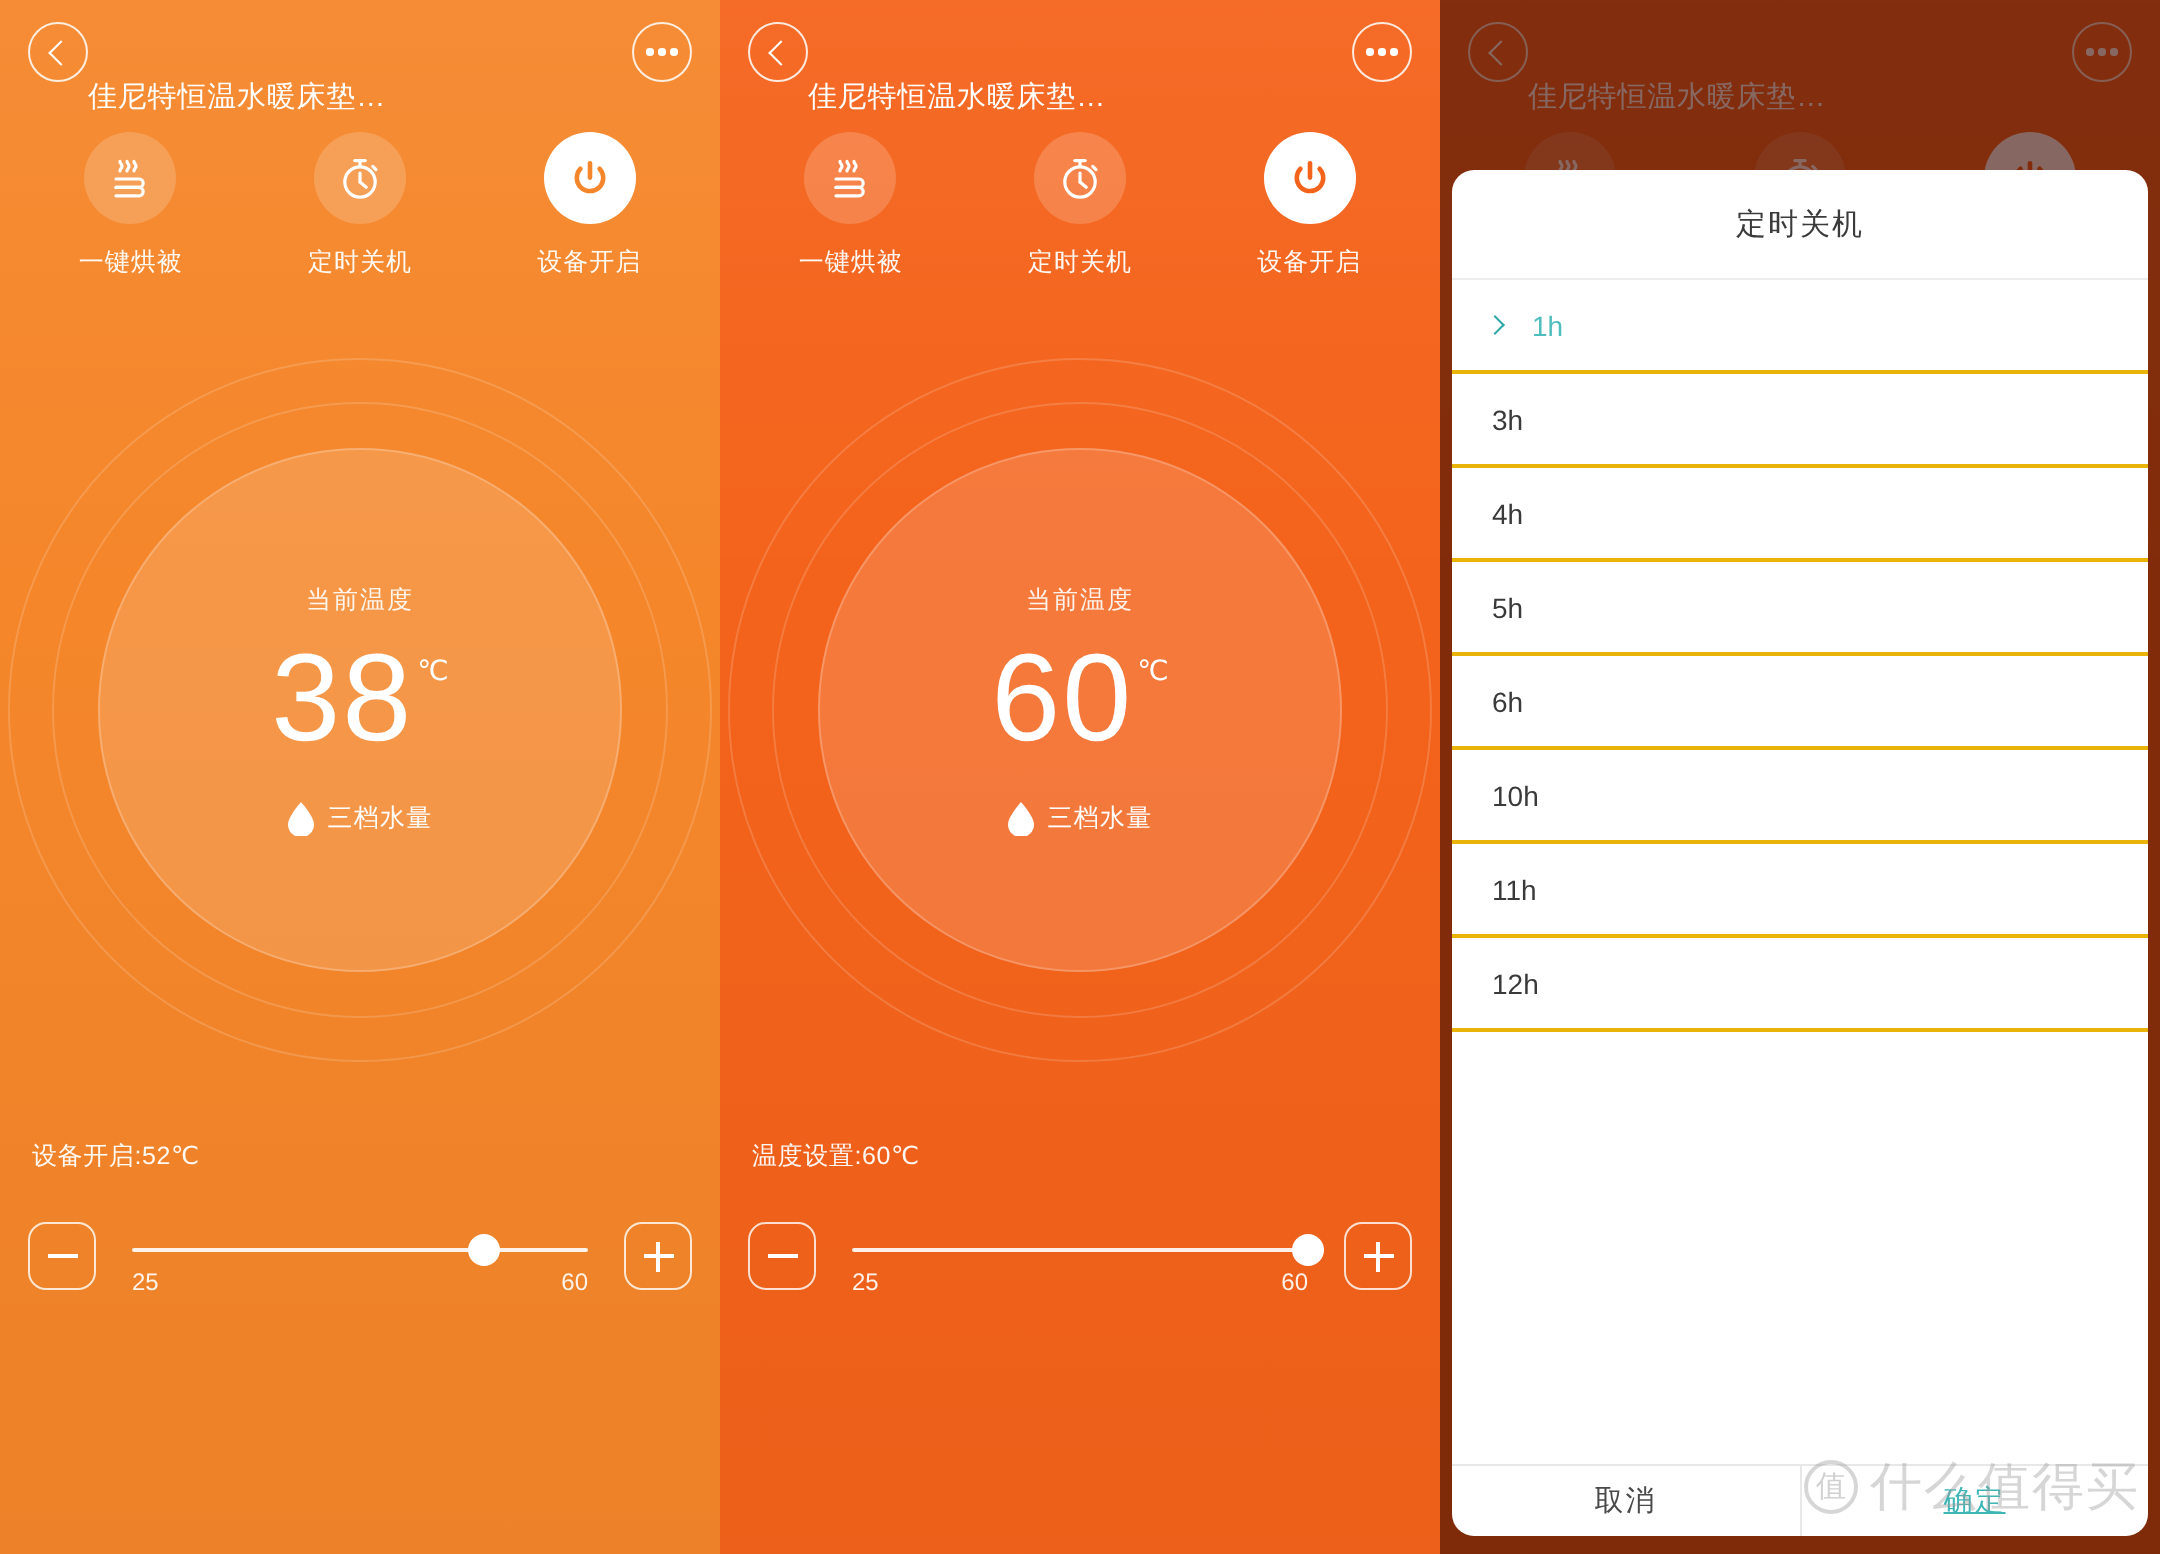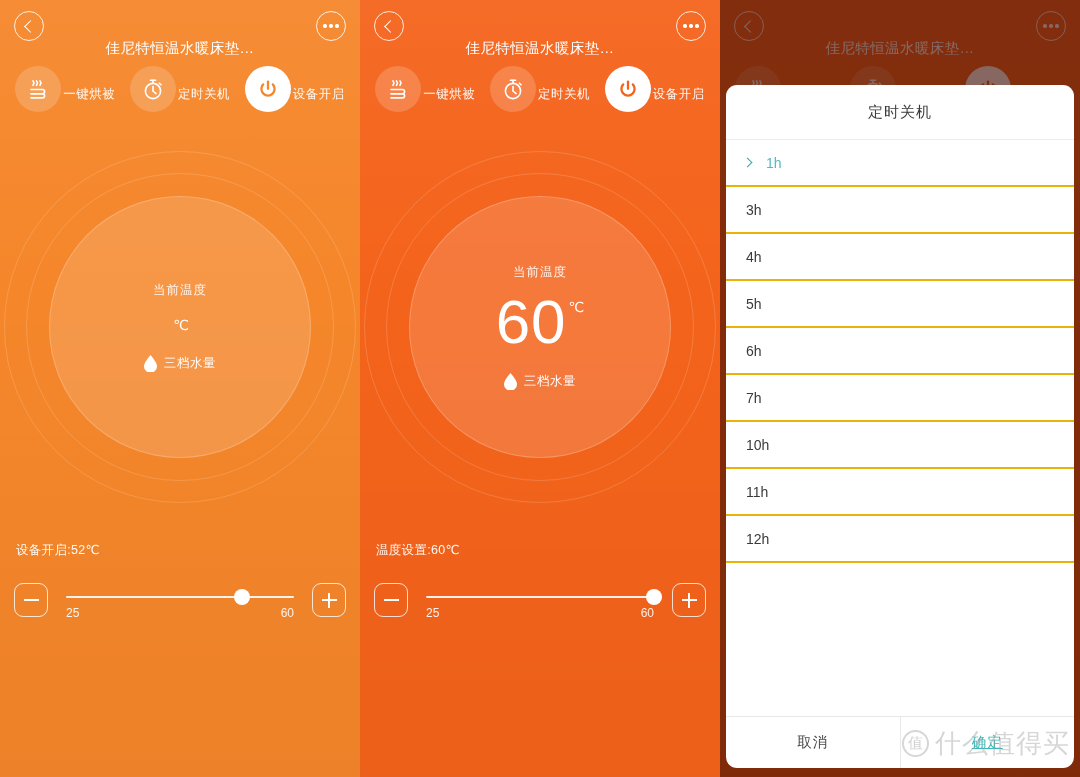--- a/index.html
+++ b/index.html
@@ -32,31 +32,31 @@
     width:30px; height:30px; border-radius:50%;
     border:1.4px solid rgba(255,255,255,.85);
     display:flex; align-items:center; justify-content:center;
     flex:0 0 auto;
   }
   .chev-left { width:9px; height:9px; border-left:1.6px solid #fff; border-bottom:1.6px solid #fff;
                transform:rotate(45deg); margin-left:3px; }
   .dots { display:flex; gap:2.5px; }
   .dots i { width:3.4px; height:3.4px; border-radius:50%; background:#fff; display:block; }
   .title {
-    flex:1; text-align:center; color:#fff; font-size:14.5px; letter-spacing:.4px;
+    flex:1; color:#fff; font-size:14.5px; letter-spacing:.4px;
     white-space:nowrap; overflow:hidden;margin-top:44px;
   }
 
   
   .actions {
     position:relative; z-index:3;
     display:flex; justify-content:space-around; align-items:flex-start;
     padding:14px 8px 0 8px;
   }
-  .action { width:100px; display:flex; align-items:center;justify-content:space-between; }
+  .action { width:100px; display:flex; flex-direction:column; align-items:center; }
   .act-circle {
     width:46px; height:46px; border-radius:50%;
     display:flex; align-items:center; justify-content:center;
     background:rgba(255,255,255,.18);
   }
   .act-circle.solid { background:#fff; }
   .act-label { margin-top:11px; font-size:12.5px; color:rgba(255,255,255,.95); letter-spacing:.5px; }
 
   
   .dial-wrap {
@@ -132,21 +132,21 @@
     height:47px; display:flex; align-items:center; padding-left:20px;
     border-bottom:2px solid #eab308; font-size:14px; color:#3a3a3a;
     position:relative;
   }
   .opt.sel { color:#4FBDBD; padding-left:40px; }
   .opt .sel-chev {
     position:absolute; left:18px; width:7px; height:7px;
     border-top:1.8px solid #2FA7A7; border-right:1.8px solid #2FA7A7;
     transform:rotate(45deg);
   }
-  .modal-foot { height:52px; display:flex; border-top:1px solid #e8e8e8; }
+  .modal-foot { height:36px; display:flex; border-top:1px solid #e8e8e8; }
   .foot-btn {
     flex:1; display:flex; align-items:center; justify-content:center;
     font-size:14.5px; color:#4a4a4a; letter-spacing:1px;
   }
   .foot-btn.confirm { color:#3FB6B6; border-left:1px solid #e8e8e8;text-decoration:underline; }
 
   
   .watermark {
     position:absolute; z-index:8; right:10px; bottom:16px;
     display:flex; align-items:center; gap:6px;
@@ -218,20 +218,21 @@
         <div class="act-label">设备开启</div>
       </div>
     </div>
 
     <div class="dial-wrap">
       <div class="ring r1"></div>
       <div class="ring r2"></div>
       <div class="disc">
         <div class="cur-label">当前温度</div>
         <div class="temp-row">
+          <span class="temp-val">38</span>
           <span class="temp-unit">℃</span>
         </div>
         <div class="water-row">
           <span class="drop">
             <svg width="13" height="17" viewBox="0 0 13 17">
                 <path d="M6.5 0C6.5 0 0 7.3 0 11.2A6.5 6.5 0 0 0 13 11.2C13 7.3 6.5 0 6.5 0z" fill="#fff"></path>
               </svg>
           </span>
           <span class="water-text">三档水量</span>
         </div>
@@ -425,23 +426,20 @@
           <div class="opt">
             <span>4h</span>
           </div>
           <div class="opt">
             <span>5h</span>
           </div>
           <div class="opt">
             <span>6h</span>
           </div>
           <div class="opt">
-            <span>7h</span>
-          </div>
-          <div class="opt">
             <span>10h</span>
           </div>
           <div class="opt">
             <span>11h</span>
           </div>
           <div class="opt">
             <span>12h</span>
           </div>
         </div>
       <div class="modal-foot">

